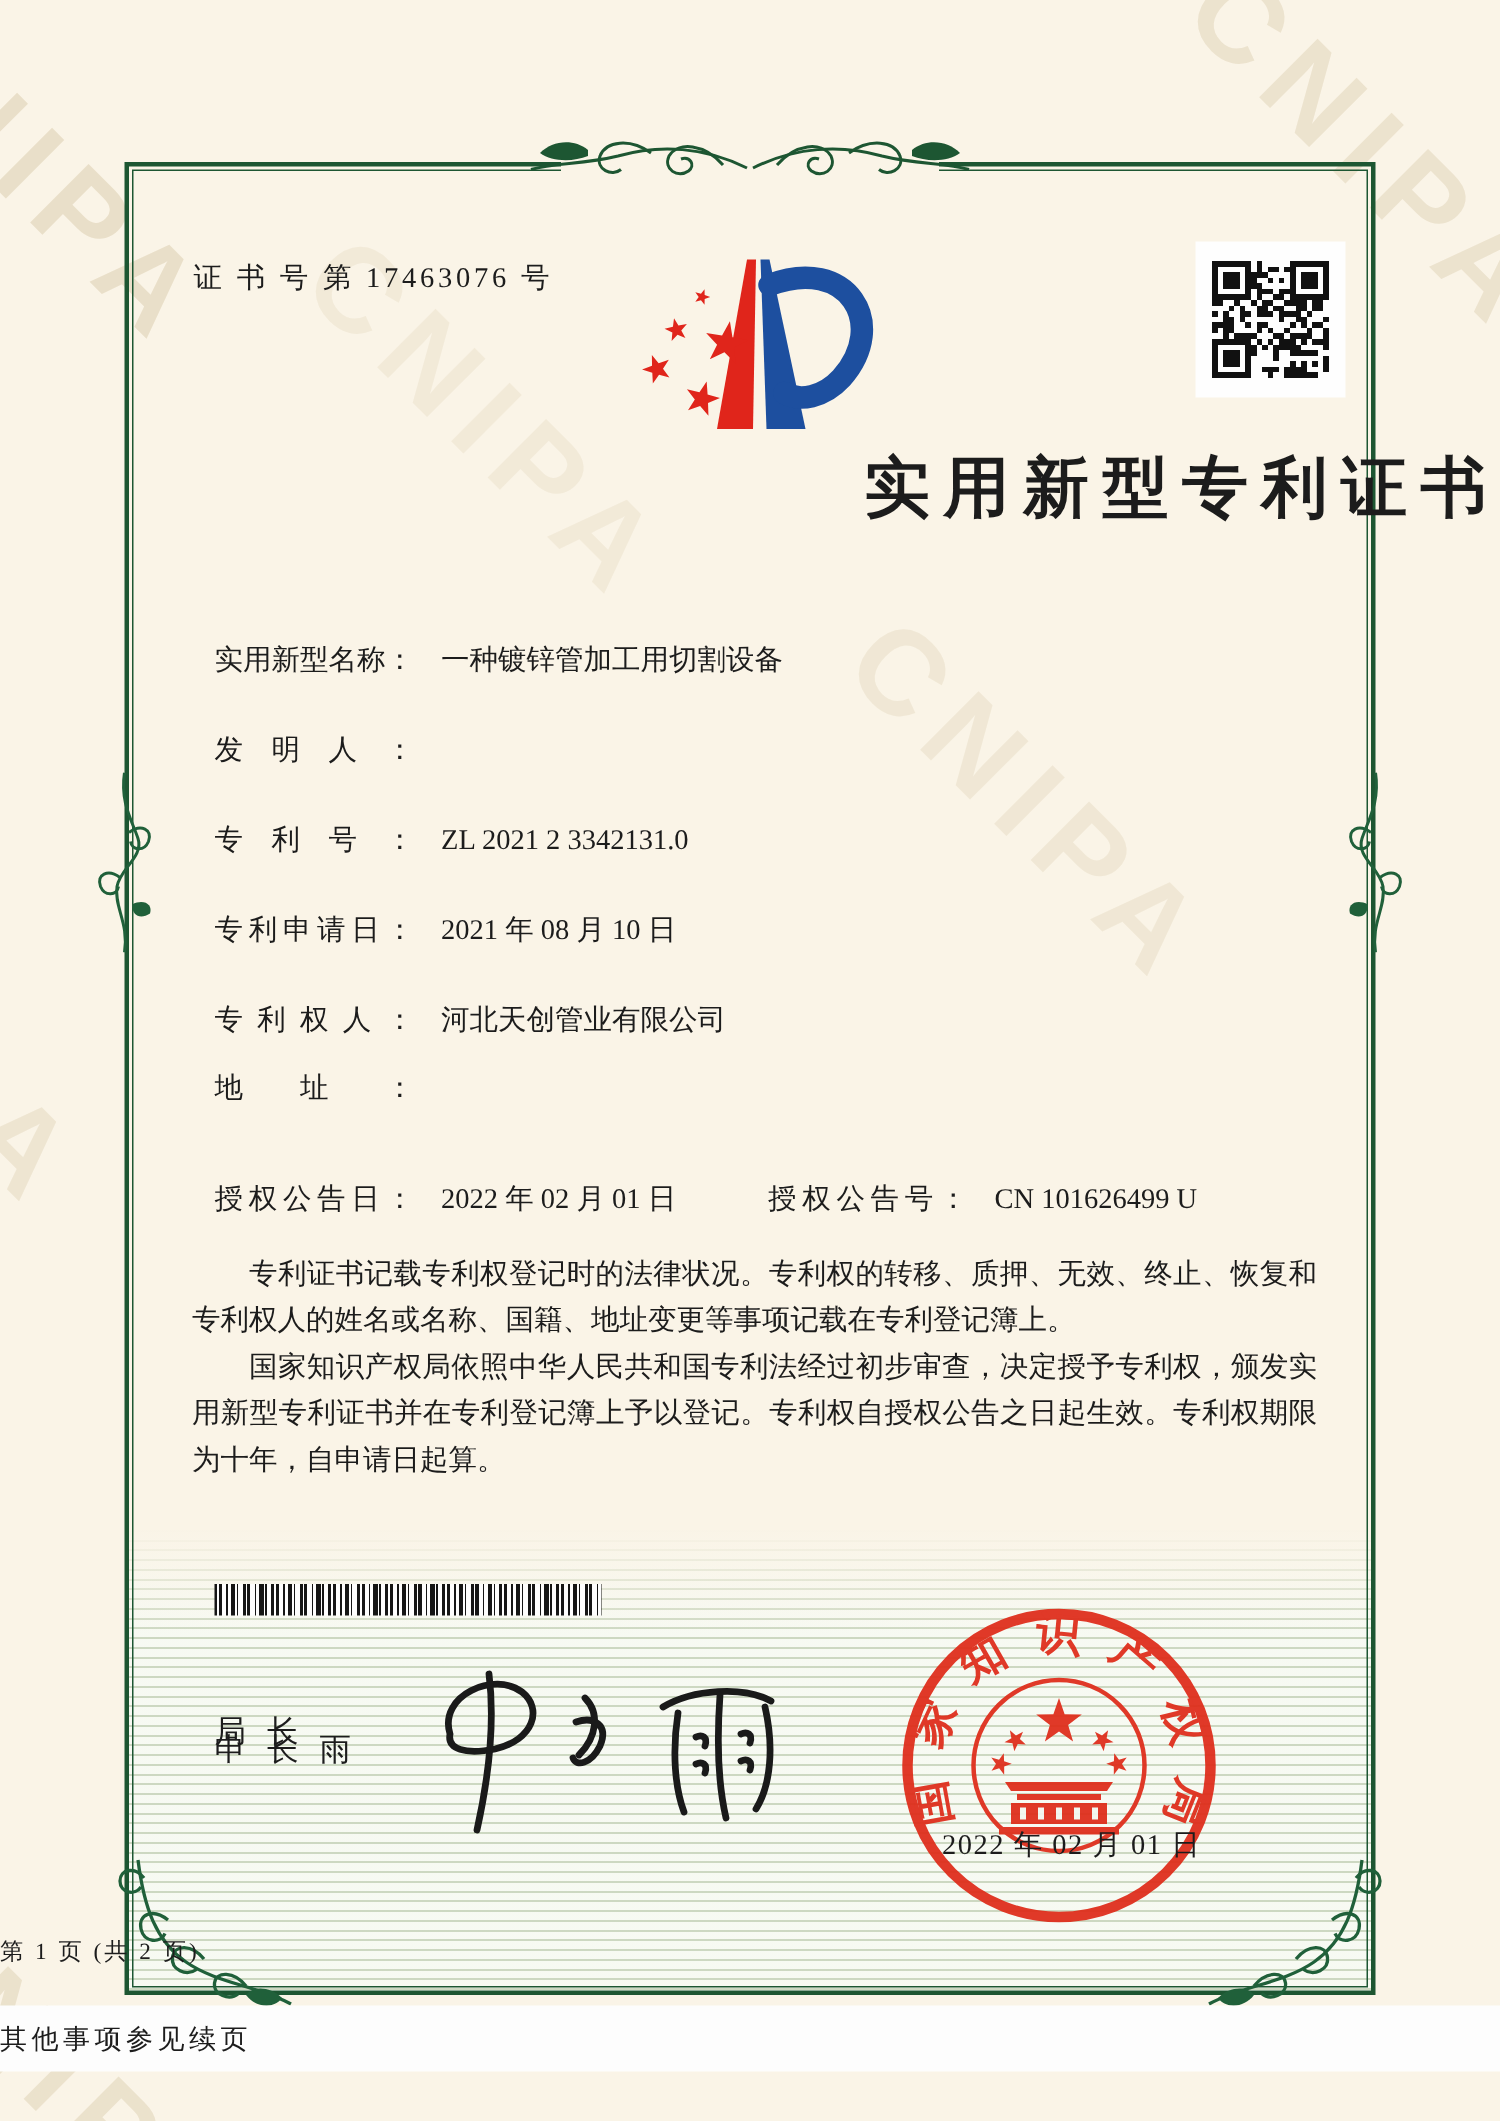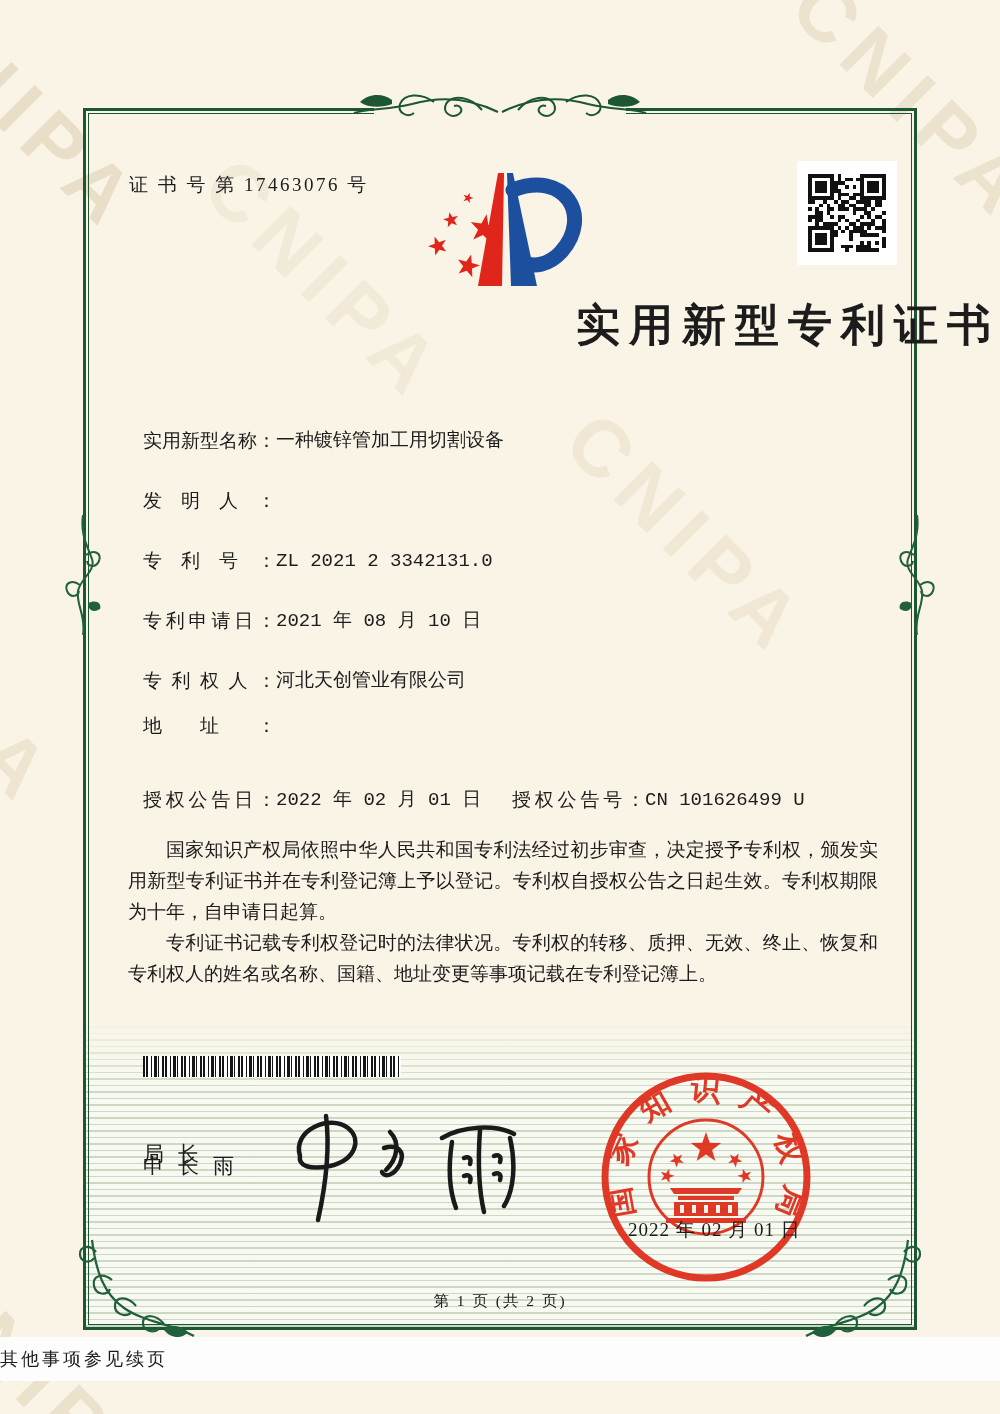--- a/index.html
+++ b/index.html
@@ -28,39 +28,39 @@
   .cert-no{position:absolute;left:129px;top:172px;z-index:4;font-size:19px;letter-spacing:2.5px;}
   .logo{position:absolute;left:413px;top:168px;z-index:4;}
   .qrbox{position:absolute;left:797px;top:161px;width:100px;height:104px;background:#fefefe;z-index:4;
          display:flex;align-items:center;justify-content:center;}
   .title{position:absolute;left:0;top:296px;width:100%;z-index:4;text-align:right;
          font-size:44px;font-weight:bold;letter-spacing:9px;}
 
   .row{position:absolute;left:143px;z-index:4;font-size:19px;line-height:30px;width:760px;}
   .f-label{display:inline-flex;justify-content:space-between;width:133px;vertical-align:top;}
   .f-label i{font-style:normal;}
-  .f-value{display:inline-block;margin-left:0;vertical-align:top;font-family:Liberation Mono, monospace;}
+  .f-value{display:inline-block;margin-left:18px;vertical-align:top;}
   .addr-value{width:524px;}
   .g2{position:absolute;left:369px;top:0;}
 
   .paras{position:absolute;left:128px;top:834px;width:750px;z-index:4;
          font-size:19px;line-height:31px;text-align:justify;}
   .paras p{margin:0;text-indent:2em;}
 
   .barcode{position:absolute;left:143px;top:1056px;width:258px;height:21px;z-index:4;
     background:repeating-linear-gradient(90deg,#151515 0 2px,#fdfdfd 2px 3px,#151515 3px 5px,#fdfdfd 5px 8px,#151515 8px 9px,#fdfdfd 9px 11px,#151515 11px 14px,#fdfdfd 14px 15px,#151515 15px 16px,#fdfdfd 16px 19px);}
 
   .sig-title{position:absolute;left:143px;top:1140px;z-index:4;font-size:21px;letter-spacing:14px;text-align:center;}
   .sig-name{position:absolute;left:143px;top:1152px;z-index:4;font-size:21px;letter-spacing:14px;}
   .signature{position:absolute;left:266px;top:1106px;z-index:4;}
 
   .seal{position:absolute;left:597px;top:1068px;z-index:4;opacity:.93;}
   .seal-date{position:absolute;left:628px;top:1217px;z-index:5;font-size:19px;letter-spacing:1px;}
 
-  .page-info{position:absolute;left:0;top:1291px;width:100%;z-index:4;text-align:center;
+  .page-info{position:absolute;left:0;top:1291px;width:100%;z-index:4;
              font-size:15.5px;letter-spacing:2px;}
   .note-band{position:absolute;left:0;top:1337px;width:100%;height:44px;background:#fdfdfd;z-index:4;
              display:flex;align-items:center;justify-content:flex-start;}
   .note{font-size:18px;letter-spacing:3px;}
 </style>
 </head>
 <body>
 
 <div class="page">
 
@@ -357,22 +357,22 @@
           <i>权</i>
           <i>公</i>
           <i>告</i>
           <i>号</i>
           <i>：</i>
         </span><span class="f-value">CN 101626499 U</span>
     </span>
   </div>
 
   <div class="paras">
+    <p>专利证书记载专利权登记时的法律状况。专利权的转移、质押、无效、终止、恢复和专利权人的姓名或名称、国籍、地址变更等事项记载在专利登记簿上。</p>
     <p>国家知识产权局依照中华人民共和国专利法经过初步审查，决定授予专利权，颁发实用新型专利证书并在专利登记簿上予以登记。专利权自授权公告之日起生效。专利权期限为十年，自申请日起算。</p>
-    <p>专利证书记载专利权登记时的法律状况。专利权的转移、质押、无效、终止、恢复和专利权人的姓名或名称、国籍、地址变更等事项记载在专利登记簿上。</p>
   </div>
 
   <div class="barcode"></div>
 
   <div class="sig-title">局长</div>
   <div class="sig-name">申长雨</div>
   <svg class="signature" width="280" height="120" viewBox="0 0 280 120" fill="none" stroke="#1a1a1a" stroke-width="4.5" stroke-linecap="round">
     <path d="M34,50 C26,24 64,8 82,22 C96,33 90,54 64,60 C44,64 32,60 34,50"></path>
     <path d="M60,10 C64,42 60,78 52,114"></path>
     <path d="M124,26 C134,36 132,52 120,64"></path>

